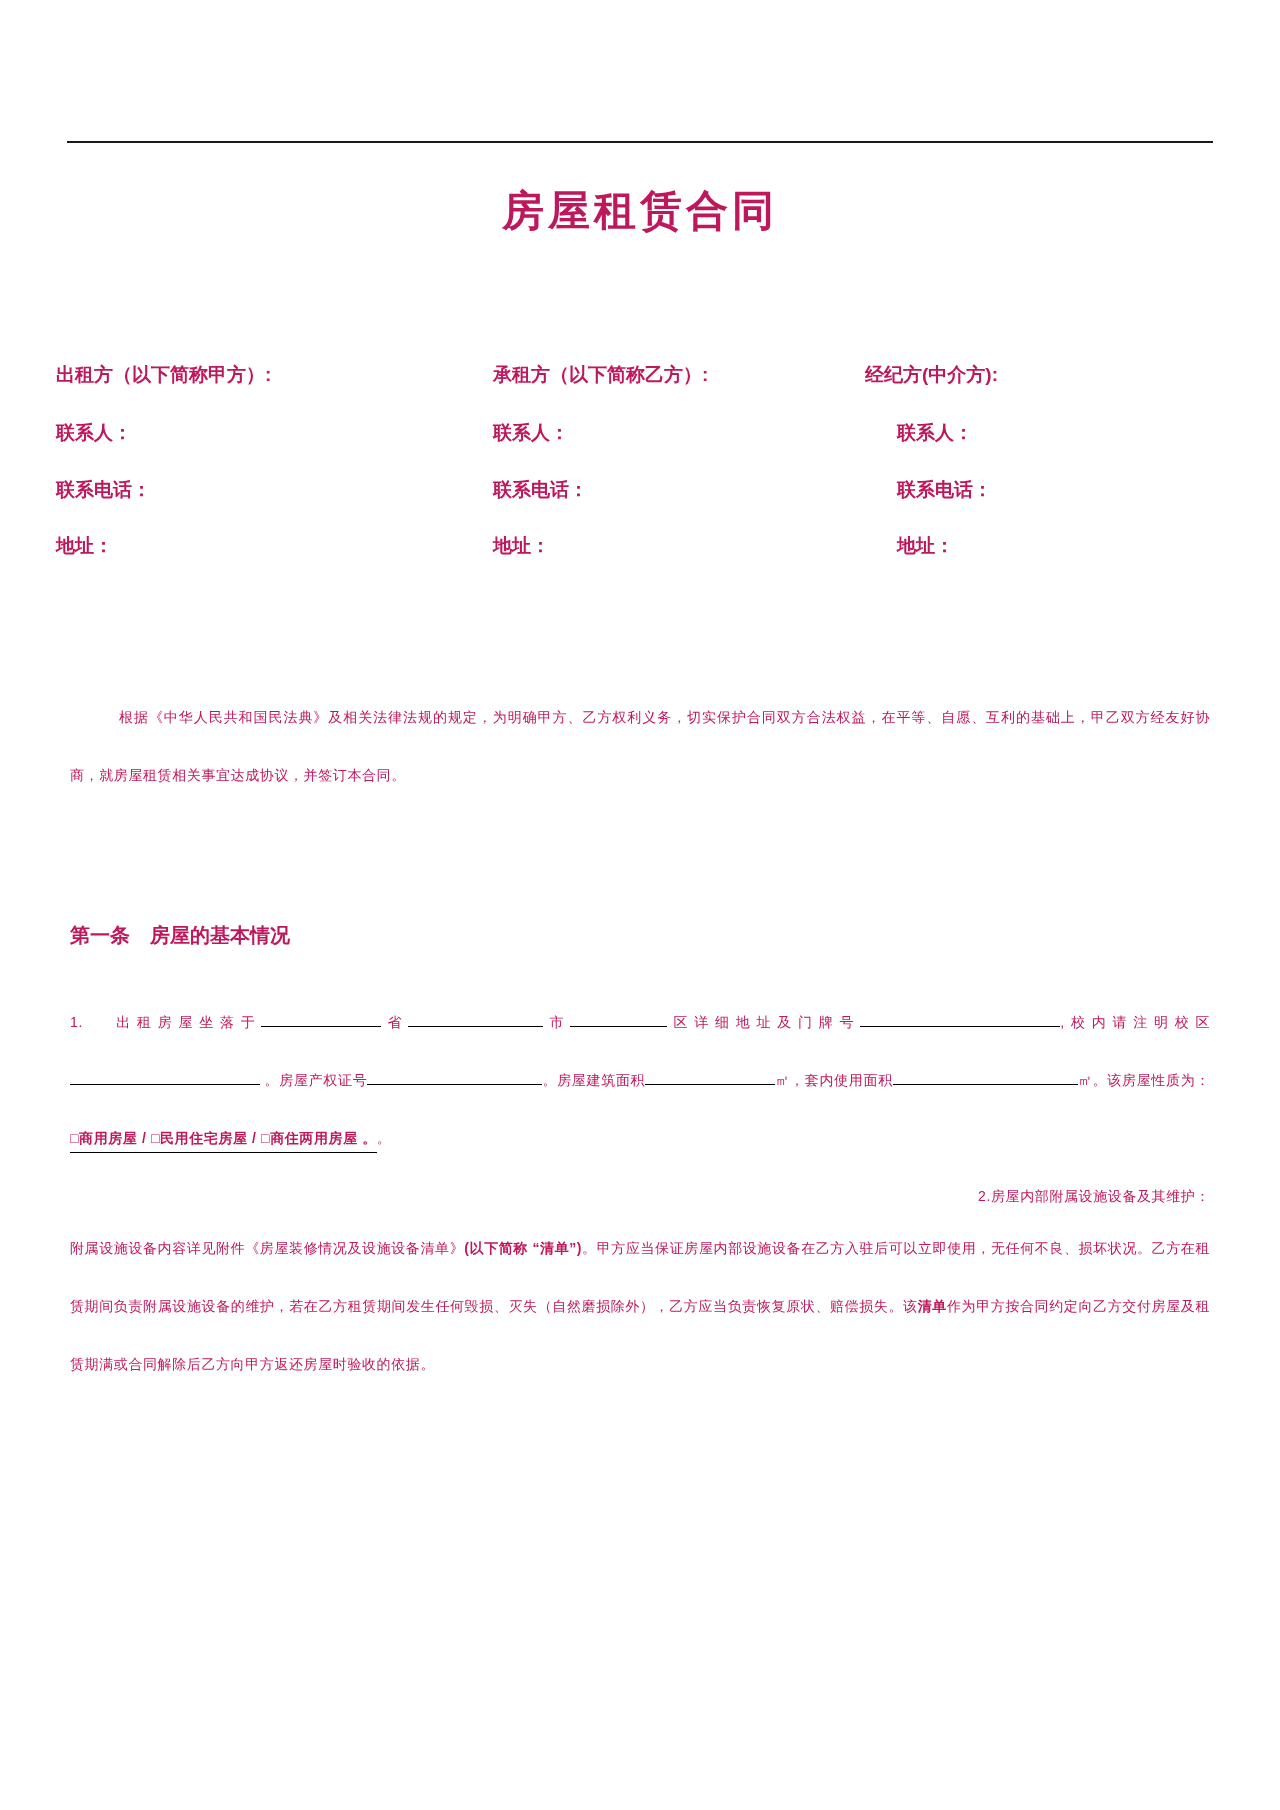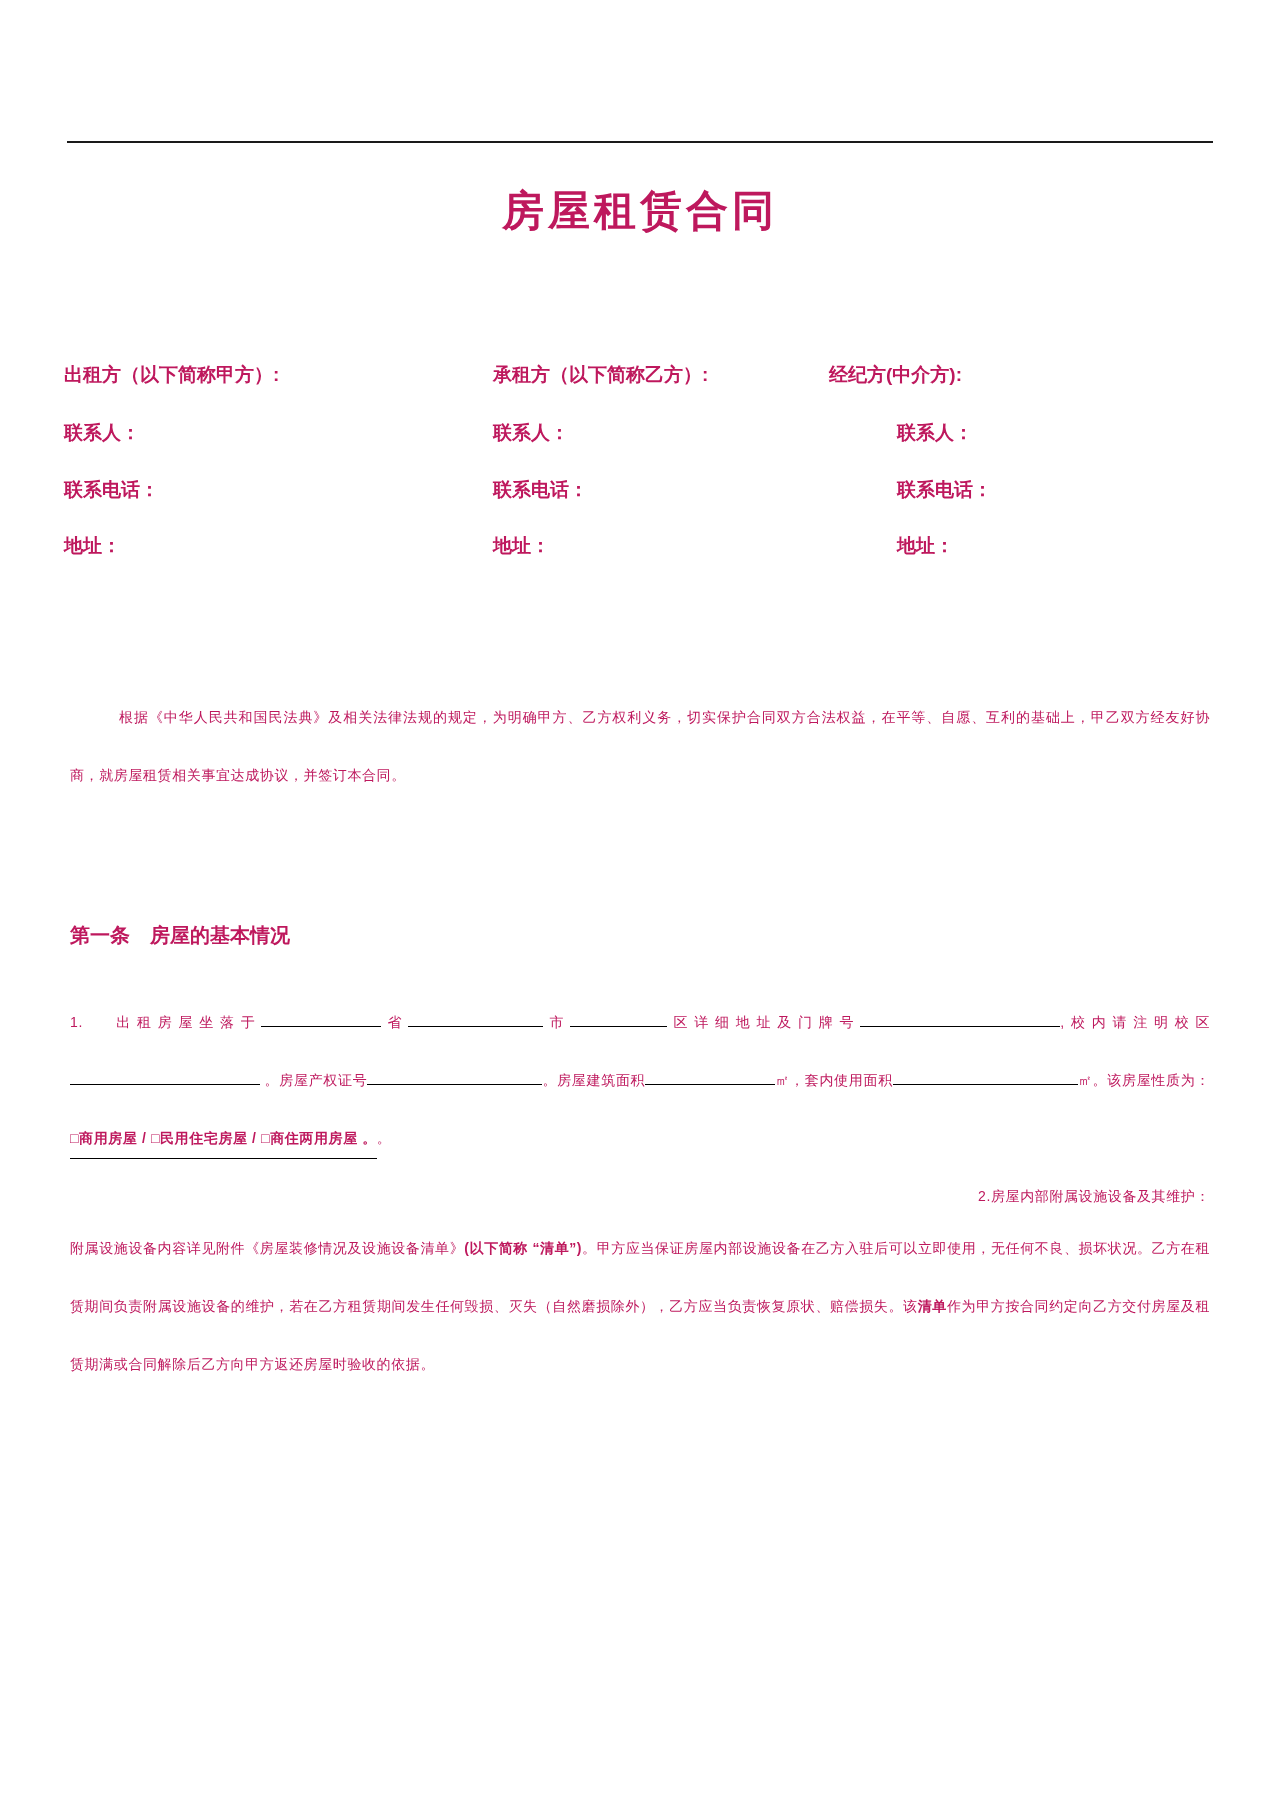--- a/index.html
+++ b/index.html
@@ -15,23 +15,23 @@
     position:absolute;left:67px;top:141px;width:1146px;height:2px;
     background:#1a1a1a;
   }
   .doc-title{
     position:absolute;left:0;top:186px;width:1280px;
     text-align:center;
     font-size:42px;font-weight:bold;letter-spacing:4px;
     line-height:50px;
   }
   .party-row{position:absolute;left:0;width:1280px;height:26px;font-size:19px;font-weight:bold;line-height:26px;}
-  .party-row .c1{position:absolute;left:64px;white-space:nowrap;text-align:center;}
+  .party-row .c1{position:absolute;left:56px;white-space:nowrap;text-align:center;}
   .party-row .c2{position:absolute;left:493px;white-space:nowrap;}
-  .party-row .c3{position:absolute;left:829px;white-space:nowrap;}
+  .party-row .c3{position:absolute;left:865px;white-space:nowrap;}
   .party-row .c3b{position:absolute;left:897px;white-space:nowrap;}
   .row-1{top:362px;}
   .row-2{top:420px;}
   .row-3{top:477px;}
   .row-4{top:533px;}
   .para{
     position:absolute;left:70px;width:1140px;
     font-size:14px;line-height:58px;letter-spacing:0.6px;
     text-align:justify;
   }
@@ -49,21 +49,21 @@
     border-bottom:1.6px solid #000;
     height:16px;
     vertical-align:baseline;
   }
   .w120{width:120px;} .w135{width:135px;} .w97{width:97px;} .w200{width:200px;}
   .w190{width:190px;} .w175{width:175px;} .w130{width:130px;} .w185{width:185px;}
   .bold{font-weight:bold;margin-top:48px;}
   .options{
     font-weight:bold;
     border-bottom:1.6px solid #000;
-    padding-bottom:12px;
+    padding-bottom:6px;
   }
 </style>
 </head>
 <body>
 
 <div class="page">
 
   <div class="top-rule"></div>
 
   <div class="doc-title">房屋租赁合同</div>

